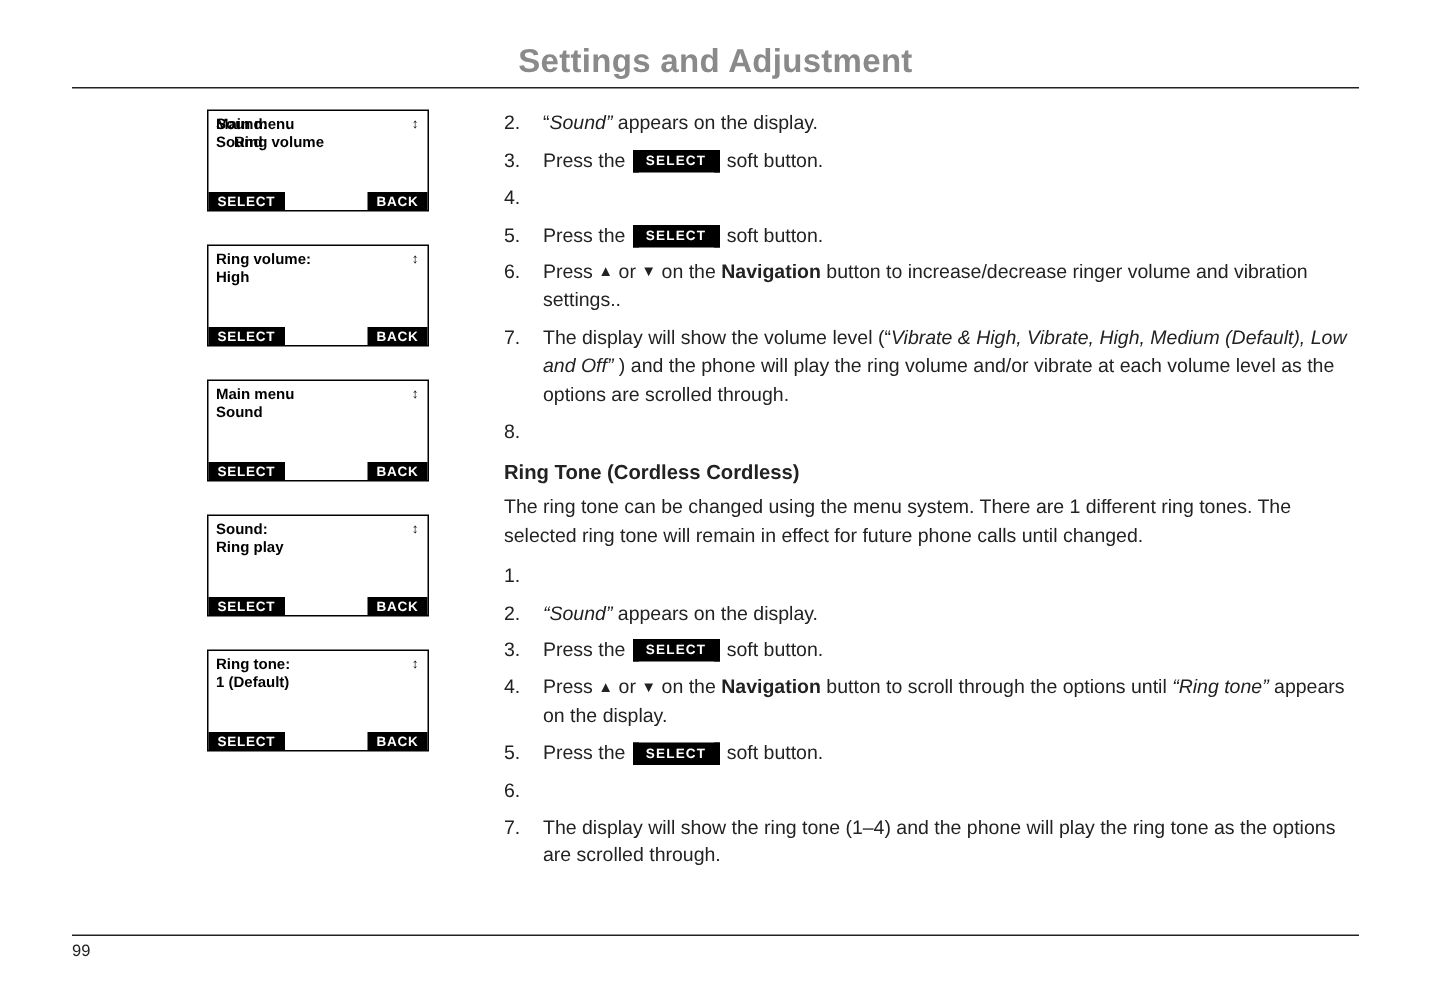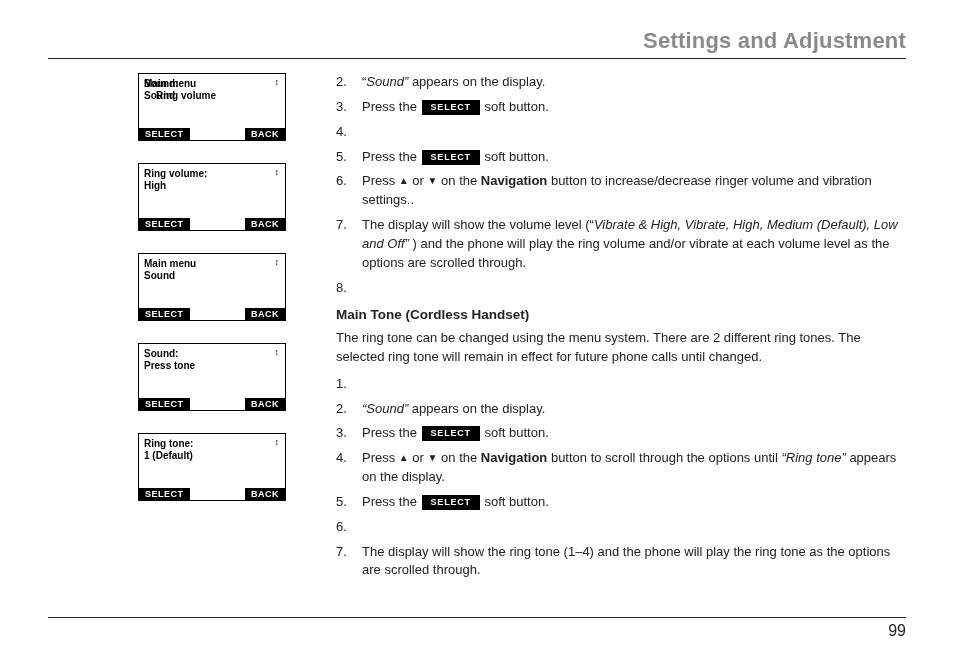--- a/index.html
+++ b/index.html
@@ -6,21 +6,21 @@
   body {
     width: 954px;
     height: 656px;
     background: #fff;
     font-family: Georgia, 'Times New Roman', serif;
     color: #222;
     position: relative;
     padding: 28px 48px 20px 48px;
   }
   .page-title {
-    text-align: right;
+    text-align: center;
     font-family: "Helvetica Neue", Helvetica, Arial, sans-serif;
     font-size: 22px;
     font-weight: 600;
     color: #8a8a8a;
     border-bottom: 1px solid #222;
     padding-bottom: 4px;
     margin-bottom: 14px;
     letter-spacing: 0.2px;
   }
   .content { display: flex; gap: 28px; }
@@ -73,24 +73,24 @@
     vertical-align: 1px;
   }
   .subhead { font-weight: bold; margin: 8px 0 4px 0; font-size: 13.5px; font-family: "Helvetica Neue", Helvetica, Arial, sans-serif; }
   .para { margin-bottom: 8px; }
   .arrow { font-size: 10px; vertical-align: 1px; }
   .italic { font-style: italic; margin-top: 12px; }
   .pagefoot {
     position: absolute;
     left: 48px; right: 48px; bottom: 16px;
     border-top: 1px solid #222;
-    text-align: right;
+    text-align: left;
     padding-top: 4px;
     font-family: "Helvetica Neue", Arial, sans-serif;
-    font-size: 16px;
+    font-size: 11px;
   }
 </style>
 </head>
 <body>
 
 <div class="page-title">Settings and Adjustment</div>
 
 <div class="content">
 
   <div class="screencol">
@@ -126,21 +126,21 @@
       <div class="l1">Sound</div>
       <div class="arrows">↕</div>
       <div class="footer">
         <span>SELECT</span>
         <span>BACK</span>
       </div>
     </div>
 
     <div class="screen">
       <div class="l1">Sound:</div>
-      <div class="l1">Press tone</div>
+      <div class="l1">Ring play</div>
       <div class="arrows">↕</div>
       <div class="footer">
         <span>SELECT</span>
         <span>BACK</span>
       </div>
     </div>
 
     <div class="screen">
       <div class="l1">Ring tone:</div>
       <div class="l1">1 (Default)</div>
@@ -175,22 +175,22 @@
       </li>
       <li>
         <span class="num">7.</span>
         <span><span>The display will show the volume level (“</span><span class="italic">Vibrate &amp; High, Vibrate, High, Medium (Default), Low and Off”</span><span> ) and the phone will play the ring volume and/or vibrate at each volume level as the options are scrolled through.</span></span>
       </li>
       <li>
         <span class="num">8.</span>
       </li>
     </ol>
 
-    <div class="subhead">Main Tone (Cordless Handset)</div>
-    <div class="para">The ring tone can be changed using the menu system. There are 2 different ring tones. The selected ring tone will remain in effect for future phone calls until changed.</div>
+    <div class="subhead">Ring Tone (Cordless Cordless)</div>
+    <div class="para">The ring tone can be changed using the menu system. There are 1 different ring tones. The selected ring tone will remain in effect for future phone calls until changed.</div>
 
     <ol class="steps">
       <li>
         <span class="num">1.</span>
       </li>
       <li>
         <span class="num">2.</span>
         <span><span class="italic">“Sound”</span><span> appears on the display.</span></span>
       </li>
       <li>

